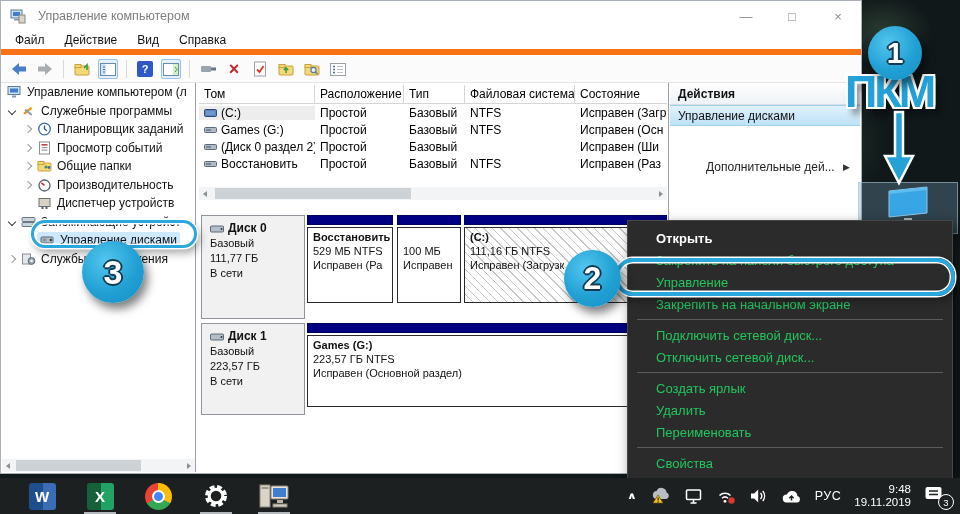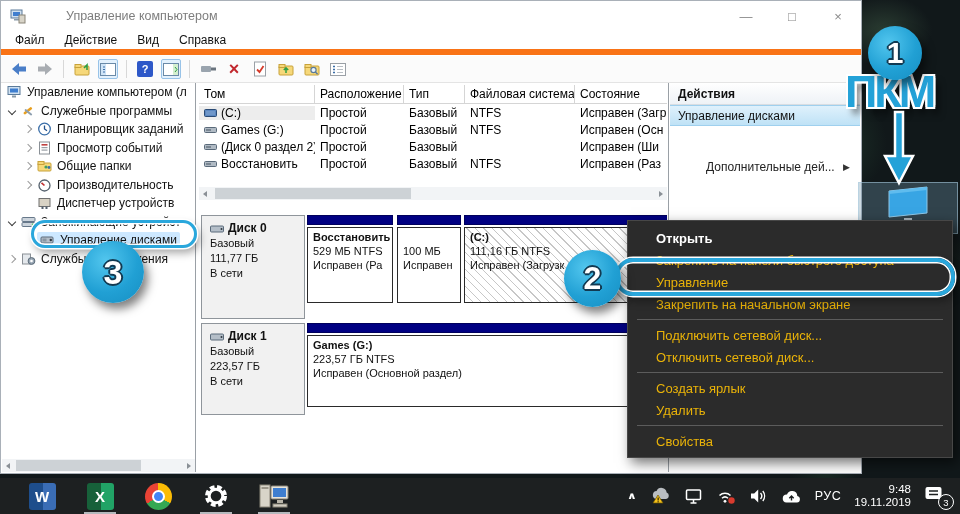--- a/index.html
+++ b/index.html
@@ -10,21 +10,21 @@
       radial-gradient(70px 50px at 92% 6%, rgba(80,115,85,.40), transparent 70%),
       radial-gradient(60px 70px at 88% 28%, rgba(45,85,60,.35), transparent 70%),
       radial-gradient(90px 60px at 95% 52%, rgba(60,95,70,.30), transparent 70%),
       radial-gradient(80px 80px at 90% 78%, rgba(50,88,62,.32), transparent 70%),
       radial-gradient(50px 50px at 86% 92%, rgba(35,65,48,.40), transparent 70%);
   }
   
   .window { position:absolute; left:0; top:0; width:862px; height:474px; background:#fff;
             border:1px solid #a9b0b8; z-index:1; }
   .titlebar { position:absolute; left:0; top:0; right:0; height:30px; background:#fff;
-              display:flex; align-items:center; padding-left:9px;gap:28px; }
+              display:flex; align-items:center; padding-left:9px; }
   .titlebar .title { color:#7e7e7e; font-size:12.5px; margin-left:7px; }
   .win-controls { margin-left:auto; display:flex; height:100%; }
   .win-btn { width:46px; display:flex; align-items:center; justify-content:center;
              color:#8a8a8a; font-size:13px; }
   .menubar { position:absolute; left:0; top:30px; right:0; height:24px; background:#fff;
              border-bottom:6px solid #f97316; display:flex; align-items:center; padding-left:4px; }
   .menubar span { font-size:12px; color:#111; padding:3px 10px; }
   .toolbar { position:absolute; left:0; top:55px; right:0; height:27px; background:#fbfbfb;
              border-bottom:1px solid #e4e4e4; display:flex; align-items:center; padding-left:8px; gap:6px; }
   .tb { width:20px; height:20px; display:flex; align-items:center; justify-content:center; }
@@ -90,21 +90,21 @@
   .ap-more { margin-top:34px; position:relative; font-size:12px; color:#222; padding-left:36px; }
   .ap-more .arr { position:absolute; right:10px; top:2px; font-size:9px; color:#333; }
   
   .thispc { position:absolute; left:858px; top:182px; width:100px; height:52px;
             background:rgba(110,150,172,.35); border:1px solid rgba(172,206,226,.55);
             display:flex; justify-content:center; z-index:5; }
   
   .context-menu { position:absolute; left:627px; top:220px; width:326px; background:#2b2b2b;
                   border:1px solid #474747; box-shadow:4px 5px 12px rgba(0,0,0,.55);
                   padding:6px 0 5px 0; z-index:50; }
-  .cm-item { font-size:13px; color:#eab308; padding:3.5px 10px 3.5px 28px; line-height:15px; white-space:nowrap; }
+  .cm-item { font-size:13px; color:#22c55e; padding:3.5px 10px 3.5px 28px; line-height:15px; white-space:nowrap; }
   .cm-item.bold { font-weight:bold; color:#fff; }
   .cm-sep { height:1px; background:#5c5c5c; margin:4px 9px; }
   
   .capsule { position:absolute; border:4px solid #2aa7dc; border-radius:18px;
              box-shadow:0 0 0 1.5px #ffffff, inset 0 0 0 1.5px #ffffff, 3px 5px 8px rgba(0,0,0,.35);
              z-index:60; pointer-events:none; }
   .capsule-tree { left:31px; top:220px; width:166px; height:28px; border-radius:14px; border-width:3.5px; }
   .capsule-menu { left:615px; top:258px; width:340px; height:38px; }
   .badge { position:absolute; border-radius:50%; color:#fff; font-weight:bold;
            background:radial-gradient(circle at 38% 32%, #52c6ee, #21a0d4 55%, #168ec2);
@@ -513,20 +513,21 @@
     <div class="cm-item bold">Открыть</div>
     <div class="cm-item">Закрепить на панели быстрого доступа</div>
     <div class="cm-item">Управление</div>
     <div class="cm-item">Закрепить на начальном экране</div>
     <div class="cm-sep"></div>
     <div class="cm-item">Подключить сетевой диск...</div>
     <div class="cm-item">Отключить сетевой диск...</div>
     <div class="cm-sep"></div>
     <div class="cm-item">Создать ярлык</div>
     <div class="cm-item">Удалить</div>
+    <div class="cm-item">Переименовать</div>
     <div class="cm-sep"></div>
     <div class="cm-item">Свойства</div>
   </div>
 
   <div class="capsule capsule-menu"></div>
   <div class="capsule capsule-tree"></div>
   <div class="badge b2">2</div>
   <div class="badge b3">3</div>
 
   <div class="taskbar">

